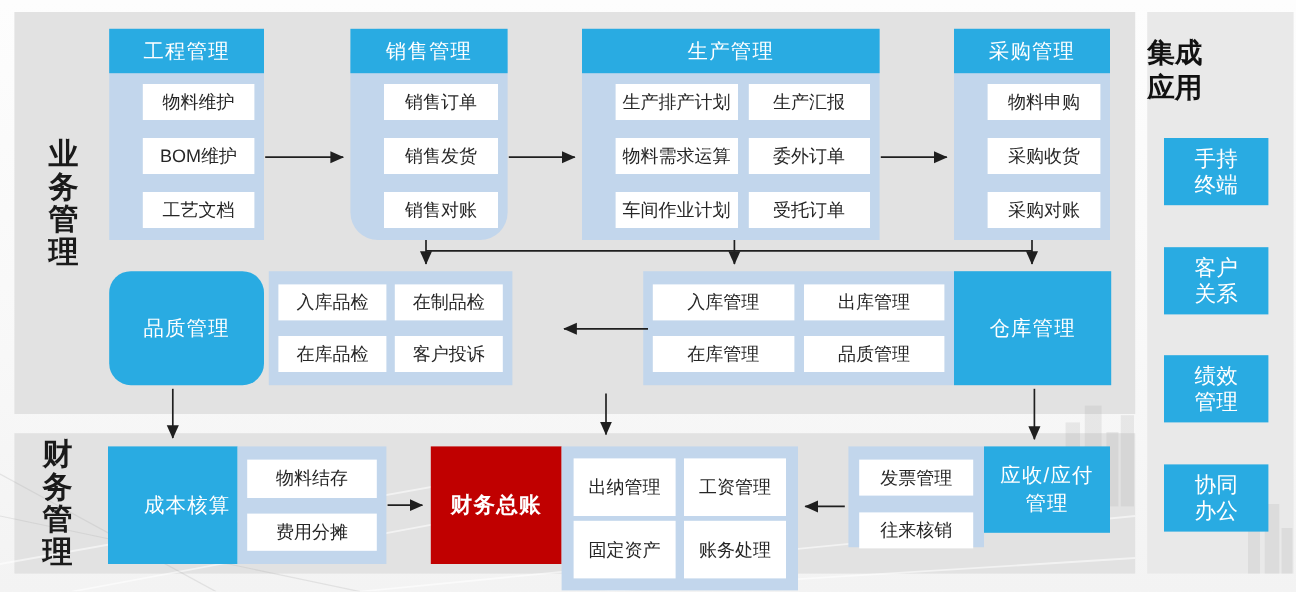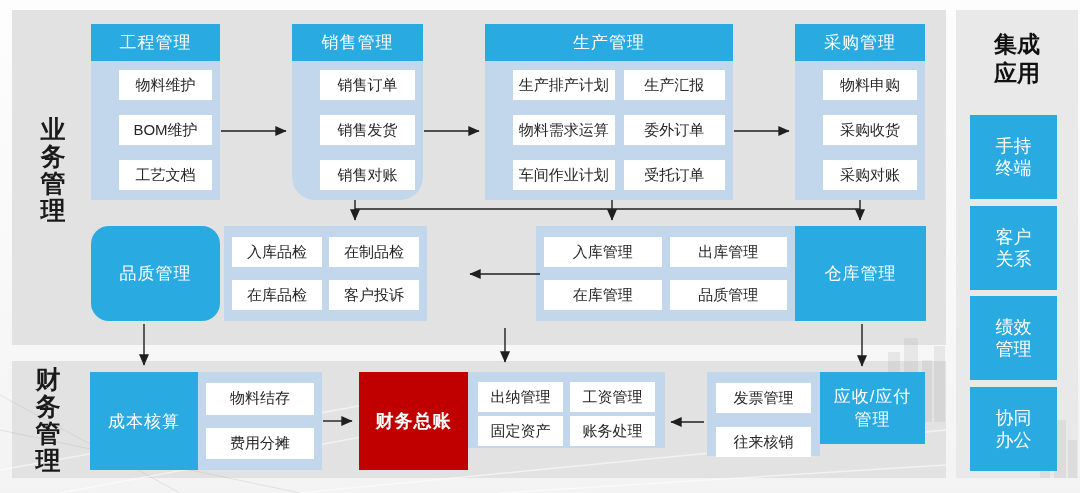--- a/index.html
+++ b/index.html
@@ -50,30 +50,30 @@
   .redbox{
     position:absolute;z-index:3;background:var(--red,#c00000);
     display:flex;align-items:center;justify-content:center;
     color:#fff;font-size:18px;font-weight:bold;letter-spacing:1px;
   }
   .itemsbox{position:absolute;z-index:3;background:var(--lightblue,#c2d6ec);display:grid;}
   .itemsbox .wbox{height:auto;min-height:30px;}
   .q-items{left:224px;top:226px;width:203px;height:95px;grid-template-columns:1fr 1fr;gap:13px 7px;padding:11px 8px;box-sizing:border-box;}
   .wh-items{left:536px;top:226px;width:259px;height:95px;grid-template-columns:1fr 1fr;gap:13px 8px;padding:11px 8px;box-sizing:border-box;}
   .cost-items{left:198px;top:372px;width:124px;height:98px;grid-template-columns:1fr;gap:13px;padding:11px 8px;box-sizing:border-box;}
-  .ledger-items{left:468px;top:372px;width:197px;height:76px;grid-template-columns:1fr 1fr;gap:4px 7px;padding:10px 10px;box-sizing:border-box;}
+  .ledger-items{left:468px;top:372px;width:197px;height:120px;grid-template-columns:1fr 1fr;gap:4px 7px;padding:10px 10px;box-sizing:border-box;}
   .invoice-items{left:707px;top:372px;width:113px;height:84px;grid-template-columns:1fr;gap:14px;padding:11px 9px;box-sizing:border-box;}
   .pre{white-space:pre-line;}
   
   .int-title{
     position:absolute;z-index:3;left:956px;top:30px;width:122px;
-    text-align:center;font-size:23px;line-height:29px;font-weight:bold;color:#111;
+    font-size:23px;line-height:29px;font-weight:bold;color:#111;
   }
   .int-box{
-    position:absolute;z-index:3;left:970px;width:87px;height:84px;
+    position:absolute;z-index:3;left:970px;width:87px;height:56px;
     background:var(--accent,#29abe2);color:#fff;
     display:flex;align-items:center;justify-content:center;text-align:center;
     font-size:18px;line-height:22px;
   }
   
   .arrows{position:absolute;left:0;top:0;z-index:6;pointer-events:none;}
 </style>
 </head>
 <body>
 
@@ -162,21 +162,21 @@
   </div>
 
   <div class="itemsbox wh-items">
     <div class="wbox">入库管理</div>
     <div class="wbox">出库管理</div>
     <div class="wbox">在库管理</div>
     <div class="wbox">品质管理</div>
   </div>
   <div class="bluebox" style="left:795px;top:226px;width:131px;height:95px;">仓库管理</div>
 
-  <div class="bluebox" style="left:90px;top:372px;width:108px;height:98px;">成本核算</div>
+  <div class="bluebox" style="left:90px;top:372px;width:84px;height:98px;padding-left:24px;">成本核算</div>
   <div class="itemsbox cost-items">
     <div class="wbox">物料结存</div>
     <div class="wbox">费用分摊</div>
   </div>
 
   <div class="redbox" style="left:359px;top:372px;width:109px;height:98px;">财务总账</div>
   <div class="itemsbox ledger-items">
     <div class="wbox">出纳管理</div>
     <div class="wbox">工资管理</div>
     <div class="wbox">固定资产</div>

